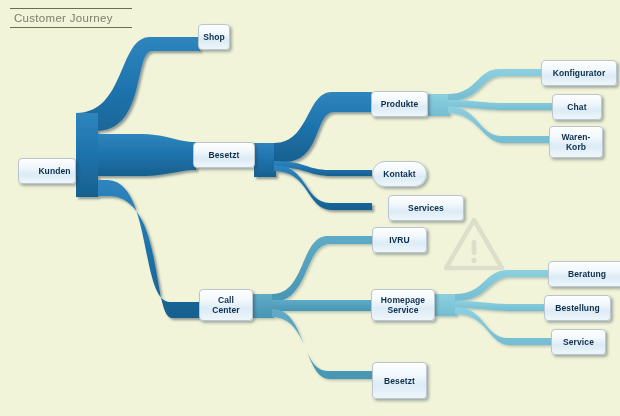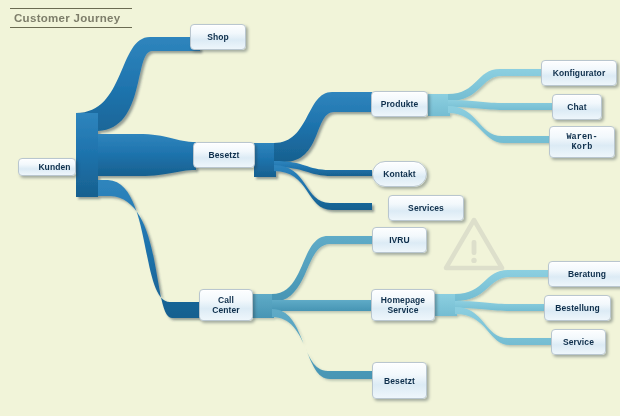--- a/index.html
+++ b/index.html
@@ -22,21 +22,21 @@
     left: 10px;
     top: 8px;
     width: 122px;
     border-top: 1.5px solid #6b6b52;
     border-bottom: 1.5px solid #6b6b52;
     padding: 3px 0 3px 4px;
     box-sizing: border-box;
   }
   #title-text {
     font-size: 11.5px;
-    font-weight: bold;
+    font-weight: normal;
     color: #7d7d6a;
     letter-spacing: .3px;
     white-space: nowrap;
   }
   
   #flows {
     position: absolute;
     left: 0; top: 0;
     width: 620px; height: 416px;
   }
@@ -240,26 +240,26 @@
 
   </svg>
 
   <svg id="warn" viewBox="0 0 62 56">
     <path d="M31,4 L59,52 L3,52 Z" fill="none" stroke="#dddfcb" stroke-width="4.5" stroke-linejoin="round"></path>
     <rect x="28.6" y="24" width="4.8" height="15" rx="2" fill="#dddfcb"></rect>
     <circle cx="31" cy="44.4" r="2.7" fill="#dddfcb"></circle>
   </svg>
 
   <div id="node-layer">
-      <div class="node" style="left: 18px; top: 158px; width: 58px; height: 18px; padding-left: 15px;">
+      <div class="node" style="left: 18px; top: 158px; width: 58px; height: 26px; padding-left: 15px;">
         <div>
           <span>Kunden</span>
         </div>
       </div>
-      <div class="node" style="left: 190px; top: 24px; width: 56px; height: 26px;">
+      <div class="node" style="left: 198px; top: 24px; width: 32px; height: 26px;">
         <div>
           <span>Shop</span>
         </div>
       </div>
       <div class="node" style="left: 193px; top: 142px; width: 62px; height: 26px;">
         <div>
           <span>Besetzt</span>
         </div>
       </div>
       <div class="node" style="left: 199px; top: 289px; width: 54px; height: 32px;">
@@ -302,21 +302,21 @@
       <div class="node" style="left: 541px; top: 60px; width: 76px; height: 26px;">
         <div>
           <span>Konfigurator</span>
         </div>
       </div>
       <div class="node" style="left: 552px; top: 94px; width: 50px; height: 26px;">
         <div>
           <span>Chat</span>
         </div>
       </div>
-      <div class="node" style="left: 549px; top: 126px; width: 66px; height: 32px; font-family: Liberation Mono, monospace;">
+      <div class="node" style="left: 549px; top: 126px; width: 54px; height: 32px;">
         <div>
           <span>Waren-</span>
           <span>Korb</span>
         </div>
       </div>
       <div class="node" style="left: 548px; top: 261px; width: 78px; height: 26px;">
         <div>
           <span>Beratung</span>
         </div>
       </div>

